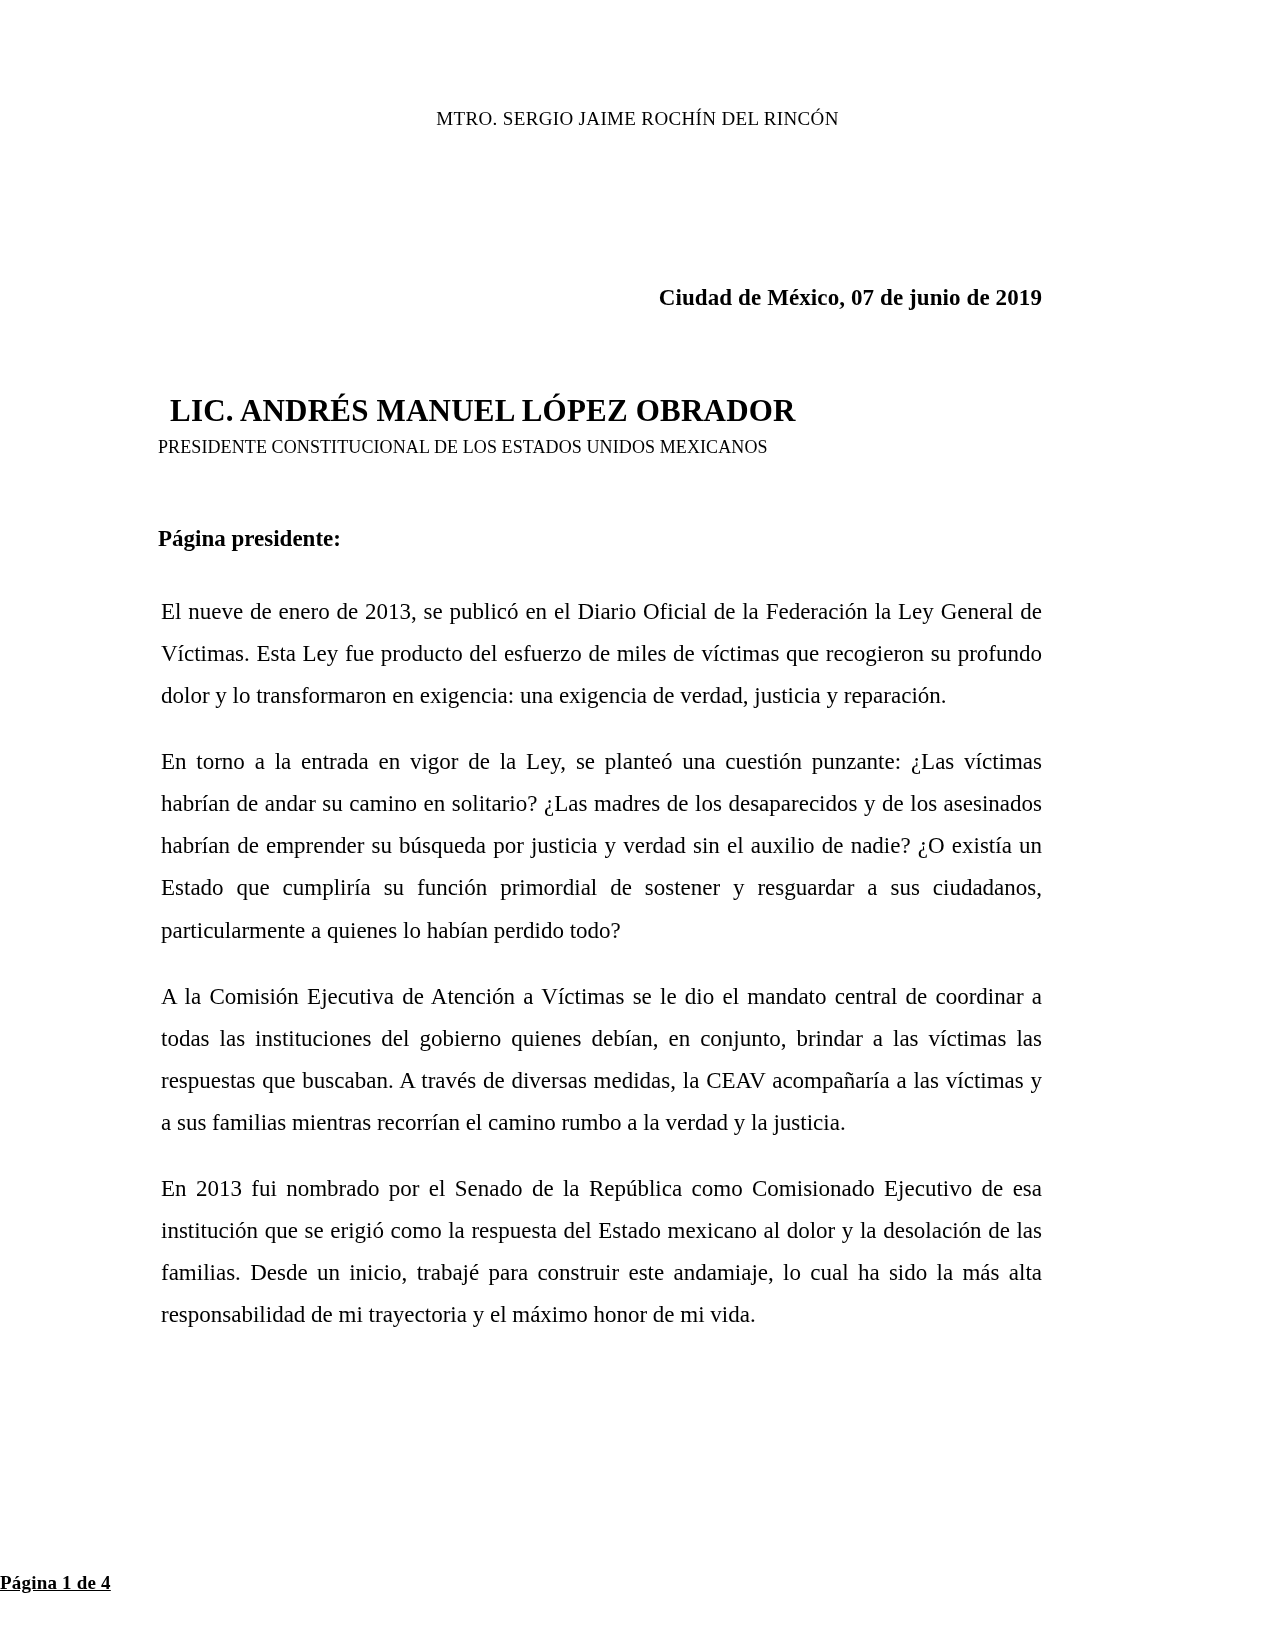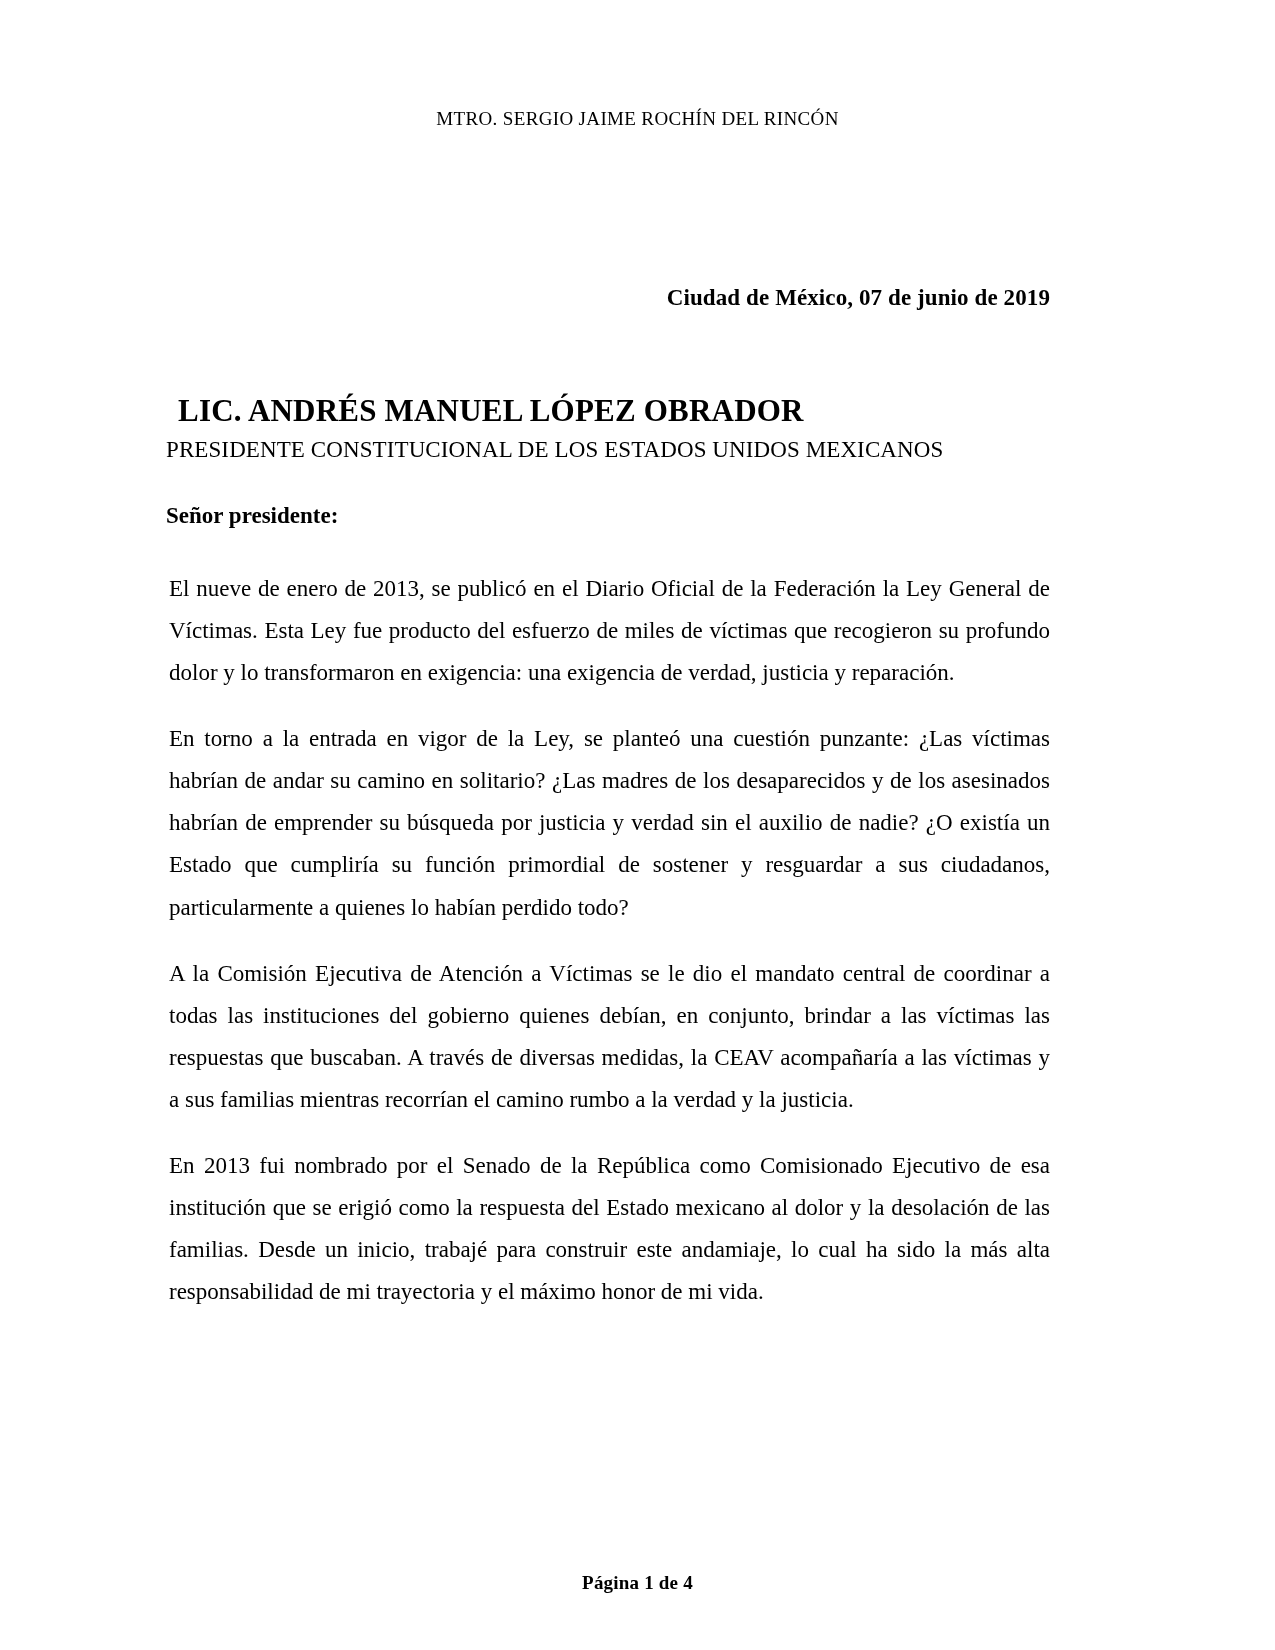--- a/index.html
+++ b/index.html
@@ -34,42 +34,42 @@
     font-size: 19px;
     letter-spacing: 0.35px;
     font-weight: normal;
     white-space: nowrap;
   }
 
   
   .content {
     position: absolute;
     top: 285px;
-    left: 166px;
+    left: 158px;
     width: 884px;
   }
 
   .date-line {
     text-align: right;
     font-weight: bold;
     font-size: 23px;
     margin: 0 0 82px 0;
     letter-spacing: 0.1px;
   }
 
   .addressee-name {
     font-weight: bold;
     font-size: 31px;
     margin: 0 0 8px 12px;
     letter-spacing: 0.2px;
   }
   .addressee-title {
     font-weight: normal;
-    font-size: 23px;
-    margin: 0 0 40px 0;
+    font-size: 18px;
+    margin: 0 0 68px 0;
     letter-spacing: 0.1px;
   }
 
   .salutation {
     font-weight: bold;
     font-size: 23px;
     margin: 0 0 39px 0;
   }
 
   .body-par {
@@ -81,21 +81,22 @@
     hyphens: none;
   }
   .body-par:last-child { margin-bottom: 0; }
 
   
   .doc-footer {
     position: absolute;
     bottom: 56px;
     left: 0;
     width: 1275px;
-    text-align: center;
+    text-align: left;
+    text-decoration: underline;
   }
   .doc-footer .footer-line {
     font-size: 19px;
     font-weight: bold;
     letter-spacing: 0.2px;
   }
 </style>
 </head>
 <body>
 
@@ -106,21 +107,21 @@
   </div>
 
   <div class="content">
 
     <p class="date-line">Ciudad de México, 07 de junio de 2019</p>
 
     <p class="addressee-name">LIC. ANDRÉS MANUEL LÓPEZ OBRADOR</p>
 
     <p class="addressee-title">PRESIDENTE CONSTITUCIONAL DE LOS ESTADOS UNIDOS MEXICANOS</p>
 
-    <p class="salutation">Señor presidente:</p>
+    <p class="salutation">Página presidente:</p>
 
     <p class="body-par">El nueve de enero de 2013, se publicó en el Diario Oficial de la Federación la Ley General de Víctimas. Esta Ley fue producto del esfuerzo de miles de víctimas que recogieron su profundo dolor y lo transformaron en exigencia: una exigencia de verdad, justicia y reparación.</p>
 
     <p class="body-par">En torno a la entrada en vigor de la Ley, se planteó una cuestión punzante: ¿Las víctimas habrían de andar su camino en solitario? ¿Las madres de los desaparecidos y de los asesinados habrían de emprender su búsqueda por justicia y verdad sin el auxilio de nadie? ¿O existía un Estado que cumpliría su función primordial de sostener y resguardar a sus ciudadanos, particularmente a quienes lo habían perdido todo?</p>
 
     <p class="body-par">A la Comisión Ejecutiva de Atención a Víctimas se le dio el mandato central de coordinar a todas las instituciones del gobierno quienes debían, en conjunto, brindar a las víctimas las respuestas que buscaban. A través de diversas medidas, la CEAV acompañaría a las víctimas y a sus familias mientras recorrían el camino rumbo a la verdad y la justicia.</p>
 
     <p class="body-par">En 2013 fui nombrado por el Senado de la República como Comisionado Ejecutivo de esa institución que se erigió como la respuesta del Estado mexicano al dolor y la desolación de las familias. Desde un inicio, trabajé para construir este andamiaje, lo cual ha sido la más alta responsabilidad de mi trayectoria y el máximo honor de mi vida.</p>
 
 

